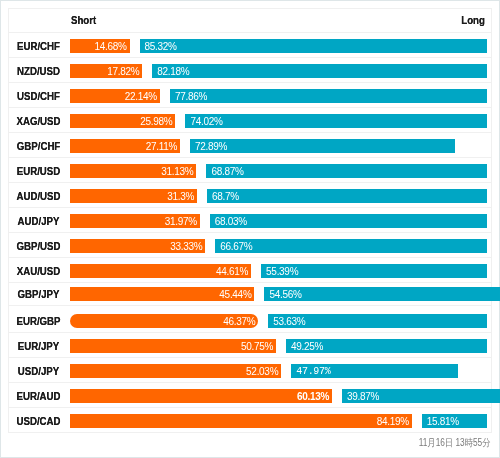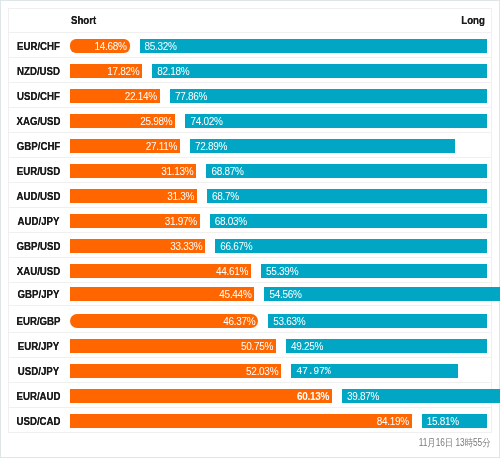--- a/index.html
+++ b/index.html
@@ -71,21 +71,21 @@
   <div id="sentiment-table">
 
     <div class="row hdr-row" style="top: 0px;">
       <div class="hdr-short">Short</div>
       <div class="hdr-long">Long</div>
     </div>
 
     <div class="row" style="top: 24px;">
       <div class="pair-cell">EUR/CHF</div>
       <div class="barwrap">
-        <div class="bar bar-short" style="width: 59.6008px; border-radius: 6px;">14.68%</div>
+        <div class="bar bar-short" style="width: 59.6008px;">14.68%</div>
         <div class="bar bar-long" style="width: 347.399px;">85.32%</div>
       </div>
     </div>
     <div class="row" style="top: 49px;">
       <div class="pair-cell">NZD/USD</div>
       <div class="barwrap">
         <div class="bar bar-short" style="width: 72.3492px;">17.82%</div>
         <div class="bar bar-long" style="width: 334.651px;">82.18%</div>
       </div>
     </div>

